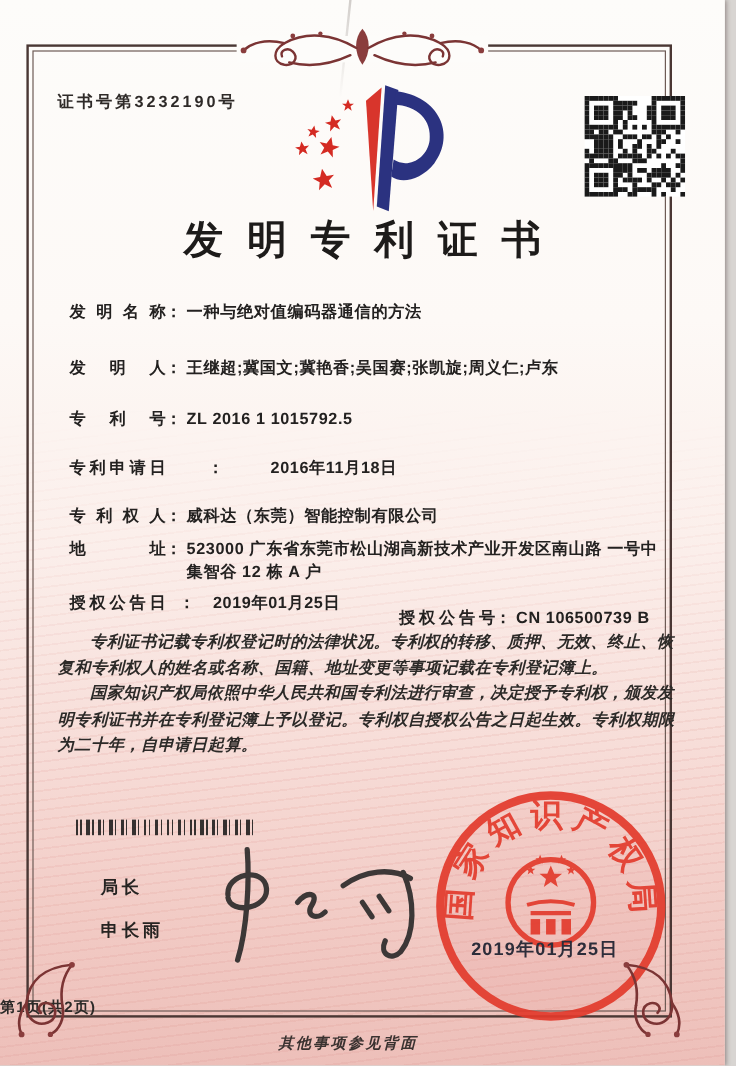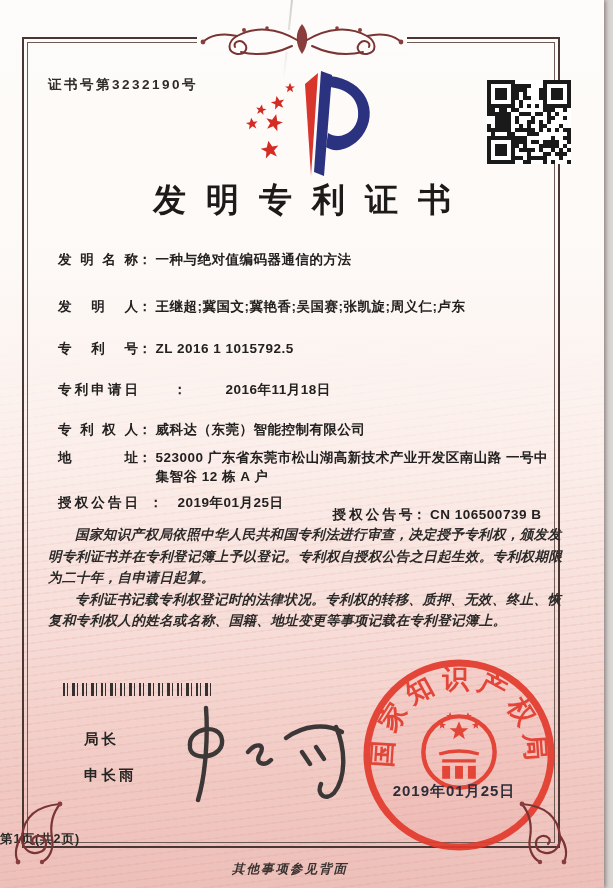--- a/index.html
+++ b/index.html
@@ -467,22 +467,22 @@
       <span class="fvalue" style="flex:0 0 auto;">2019年01月25日</span>
       <span class="pair2">
         <span class="flabel">授权公告号</span>
           <span class="colon">：</span>
         <span class="fvalue">CN 106500739 B</span>
       </span>
     </div>
   </div>
 
   <div class="body-text">
+    <p>专利证书记载专利权登记时的法律状况。专利权的转移、质押、无效、终止、恢复和专利权人的姓名或名称、国籍、地址变更等事项记载在专利登记簿上。</p>
     <p>国家知识产权局依照中华人民共和国专利法进行审查，决定授予专利权，颁发发明专利证书并在专利登记簿上予以登记。专利权自授权公告之日起生效。专利权期限为二十年，自申请日起算。</p>
-    <p>专利证书记载专利权登记时的法律状况。专利权的转移、质押、无效、终止、恢复和专利权人的姓名或名称、国籍、地址变更等事项记载在专利登记簿上。</p>
   </div>
 
   <div class="barcode"></div>
 
   <div class="director">
     <div>局长</div>
     <div class="line2">申长雨</div>
   </div>
 
   <svg class="signature" width="190" height="105" viewBox="0 0 190 105">

